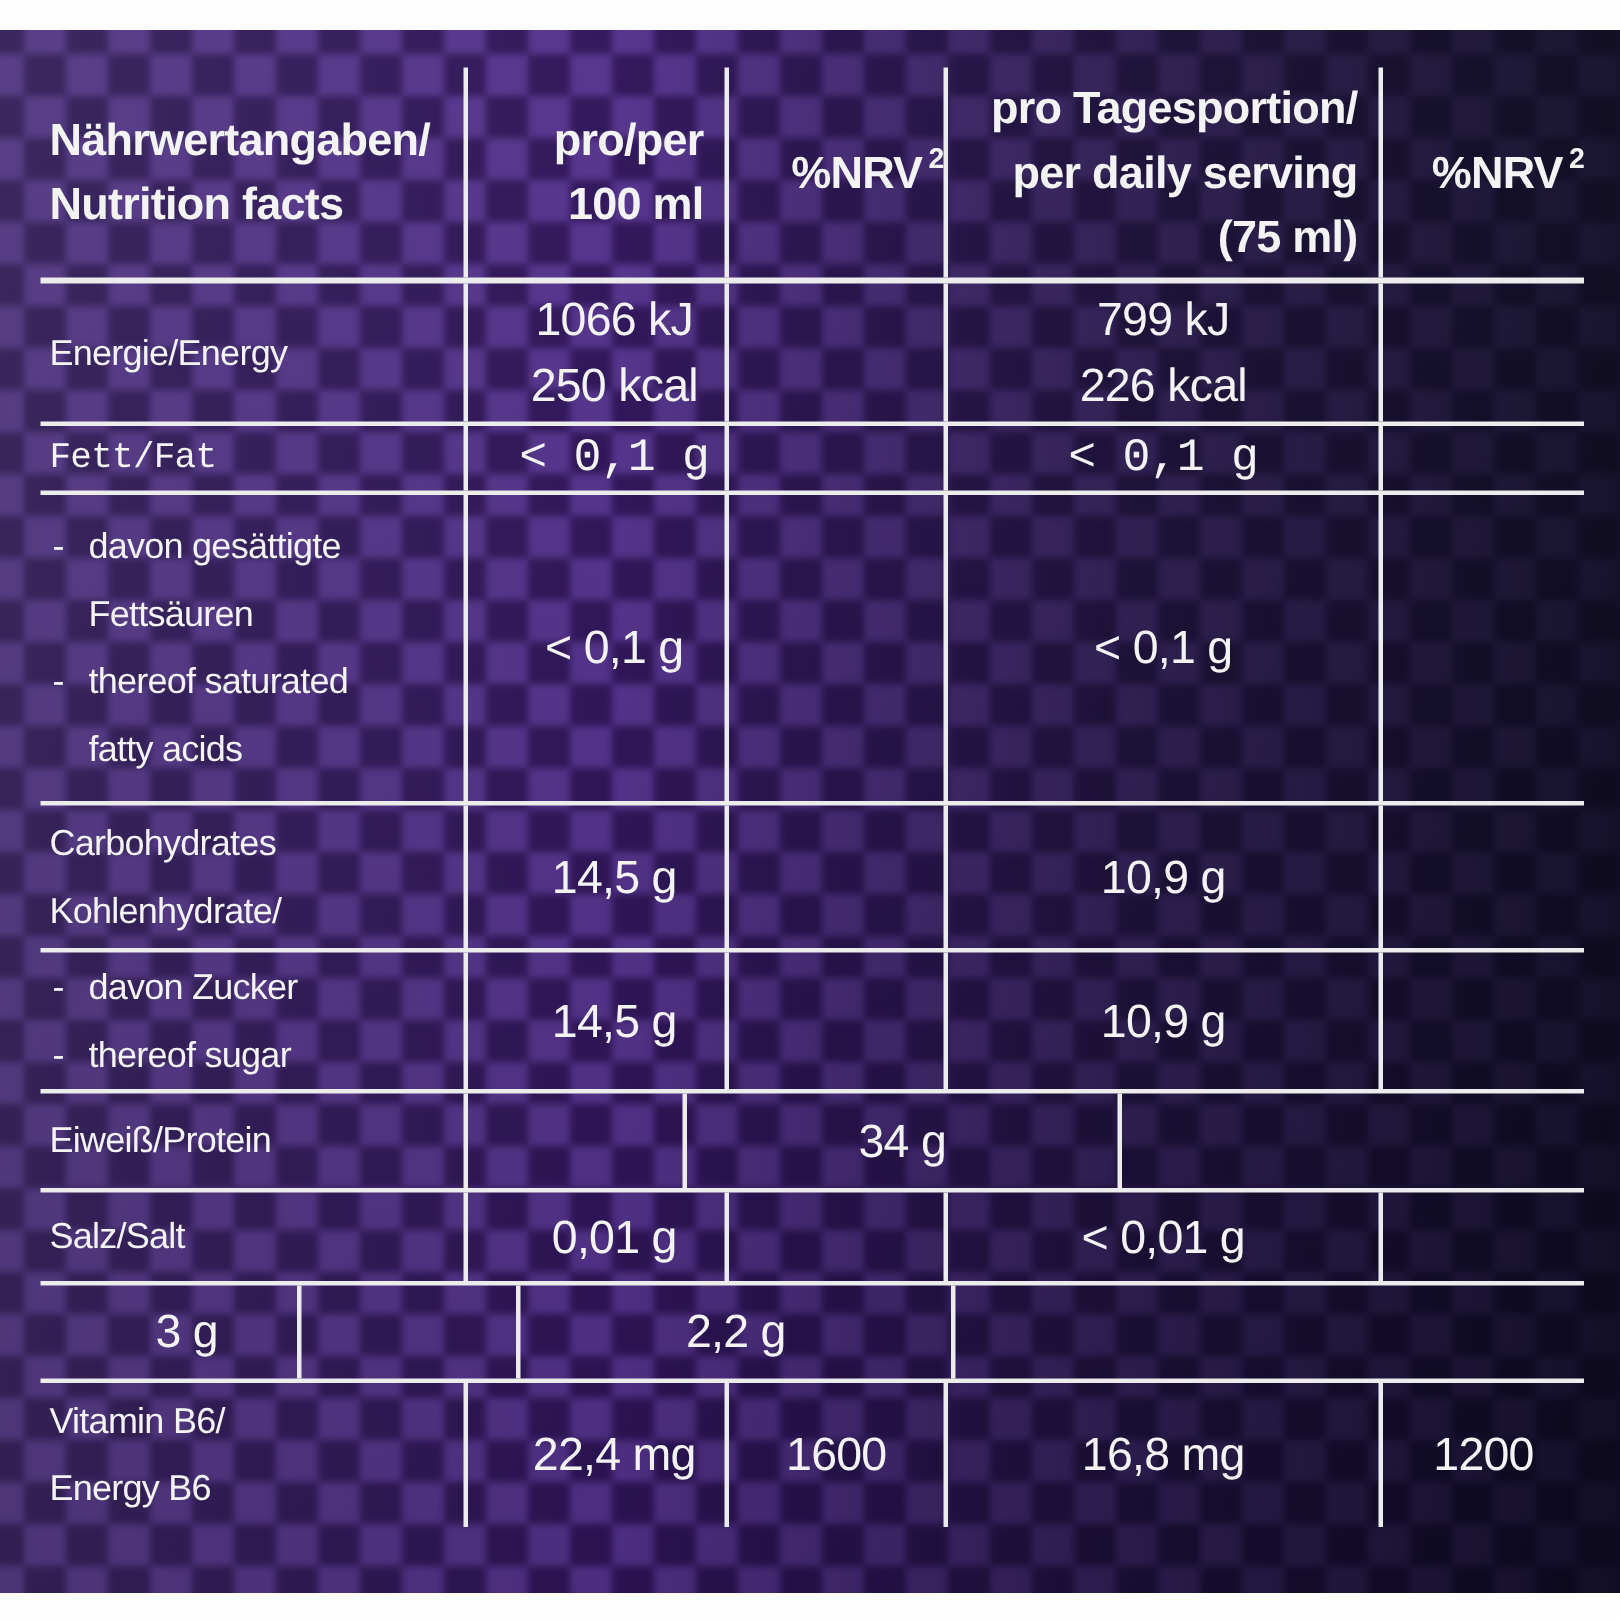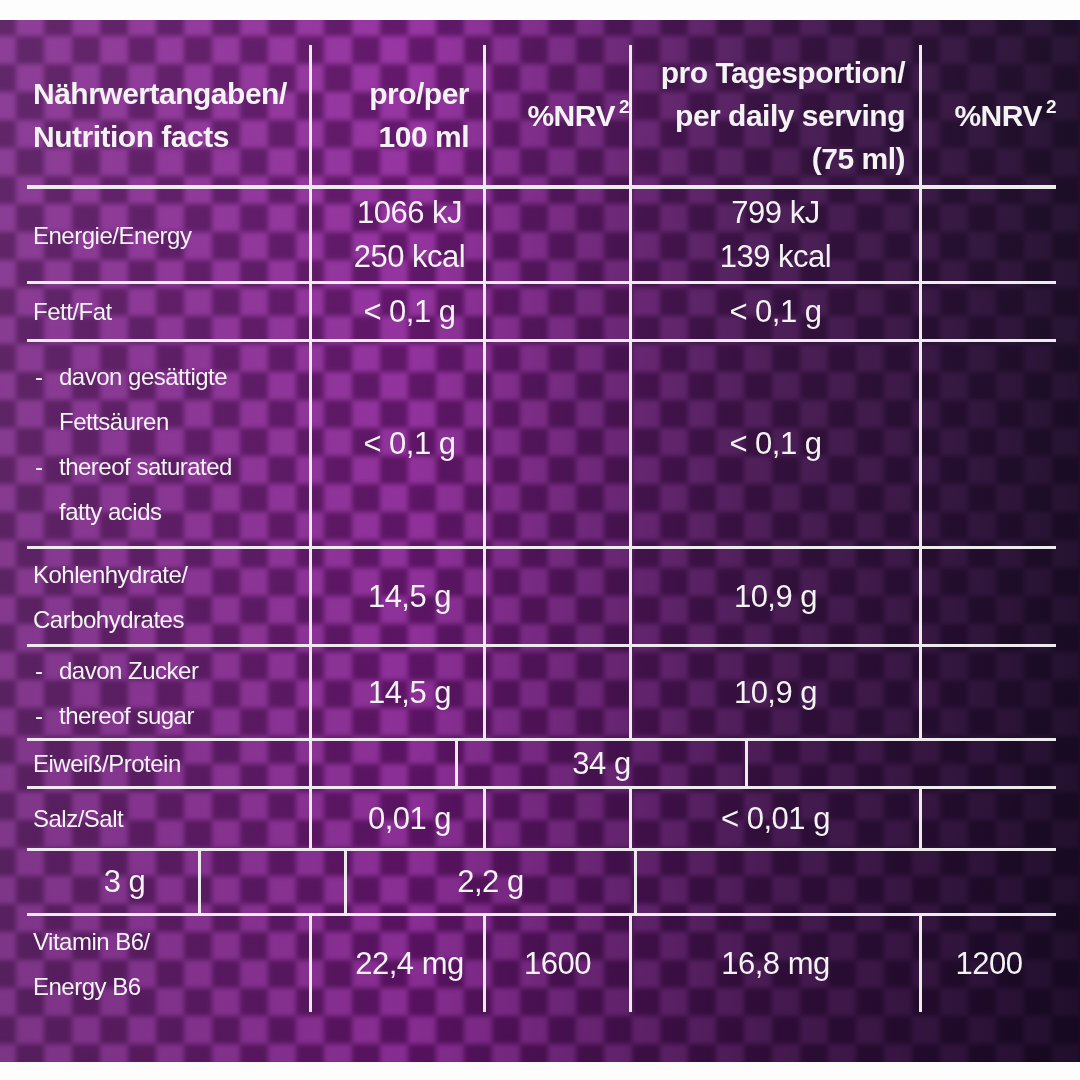--- a/index.html
+++ b/index.html
@@ -10,21 +10,21 @@
     overflow:hidden;
     font-family:"Liberation Sans", sans-serif;
     -webkit-font-smoothing:antialiased;
   }
   .strip{position:absolute;left:0;width:1080px;background:#fdfdfd;}
   .strip.top{top:0;height:20px;}
   .strip.bottom{bottom:0;height:18px;}
 
   .panel{
     position:absolute;left:0;top:20px;width:1080px;height:1042px;
-    background-color:#a21caf;
+    background-color:#4c1d95;
     overflow:hidden;
   }
   
   .panel::before{
     content:"";position:absolute;inset:-12px;
     background-image:repeating-conic-gradient(rgba(205,215,210,0.13) 0% 25%, rgba(0,0,0,0.34) 25% 50%);
     background-size:56px 56px;
     filter:blur(2.5px);
   }
   
@@ -101,25 +101,25 @@
             <div class="cell c0 label">
               <div class="lab-line">Energie/Energy</div>
             </div>
             <div class="cell value c1">
               <div>1066 kJ</div>
               <div>250 kcal</div>
             </div>
             <div class="cell value c2"></div>
             <div class="cell value c3">
               <div>799 kJ</div>
-              <div>139 kcal</div>
-            </div>
-            <div class="cell value c4 lastcol"></div>
-          </div>
-          <div class="trow" style="height: 58px;">
+              <div>226 kcal</div>
+            </div>
+            <div class="cell value c4 lastcol"></div>
+          </div>
+          <div class="trow" style="height: 46px; font-family: Liberation Mono, monospace;">
             <div class="cell c0 label">
               <div class="lab-line">Fett/Fat</div>
             </div>
             <div class="cell value c1">
               <div>&lt; 0,1 g</div>
             </div>
             <div class="cell value c2"></div>
             <div class="cell value c3">
               <div>&lt; 0,1 g</div>
             </div>
@@ -136,22 +136,22 @@
               <div>&lt; 0,1 g</div>
             </div>
             <div class="cell value c2"></div>
             <div class="cell value c3">
               <div>&lt; 0,1 g</div>
             </div>
             <div class="cell value c4 lastcol"></div>
           </div>
           <div class="trow" style="height: 98px;">
             <div class="cell c0 label">
+              <div class="lab-line">Carbohydrates</div>
               <div class="lab-line">Kohlenhydrate/</div>
-              <div class="lab-line">Carbohydrates</div>
             </div>
             <div class="cell value c1">
               <div>14,5 g</div>
             </div>
             <div class="cell value c2"></div>
             <div class="cell value c3">
               <div>10,9 g</div>
             </div>
             <div class="cell value c4 lastcol"></div>
           </div>
@@ -162,21 +162,21 @@
             </div>
             <div class="cell value c1">
               <div>14,5 g</div>
             </div>
             <div class="cell value c2"></div>
             <div class="cell value c3">
               <div>10,9 g</div>
             </div>
             <div class="cell value c4 lastcol"></div>
           </div>
-          <div class="trow" style="height: 48px;">
+          <div class="trow" style="height: 66px;">
             <div class="cell c0 label">
               <div class="lab-line">Eiweiß/Protein</div>
             </div>
             <div class="cell value c2"></div>
             <div class="cell value c3">
               <div>34 g</div>
             </div>
             <div class="cell value c4 lastcol"></div>
           </div>
           <div class="trow" style="height: 62px;">

